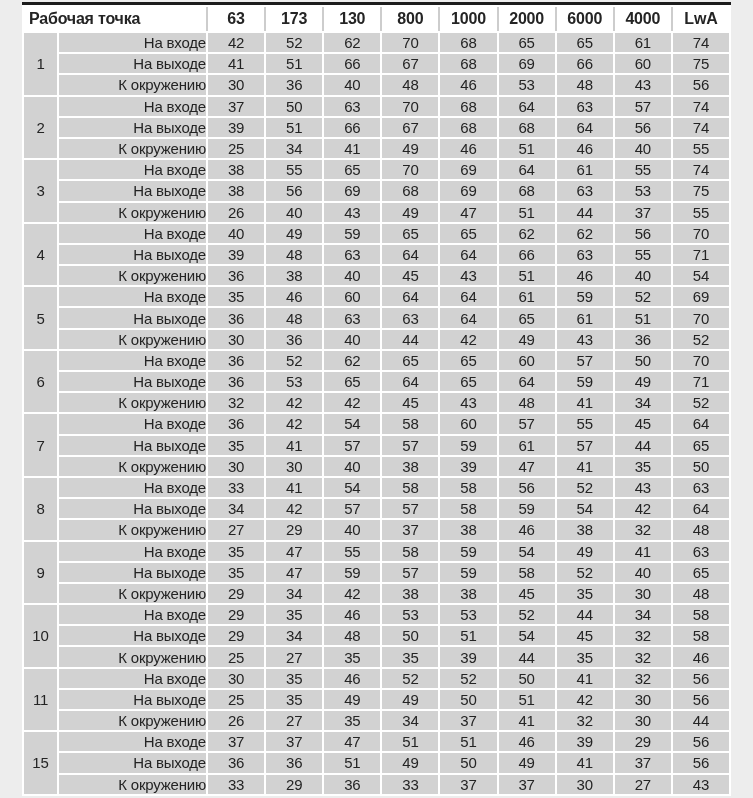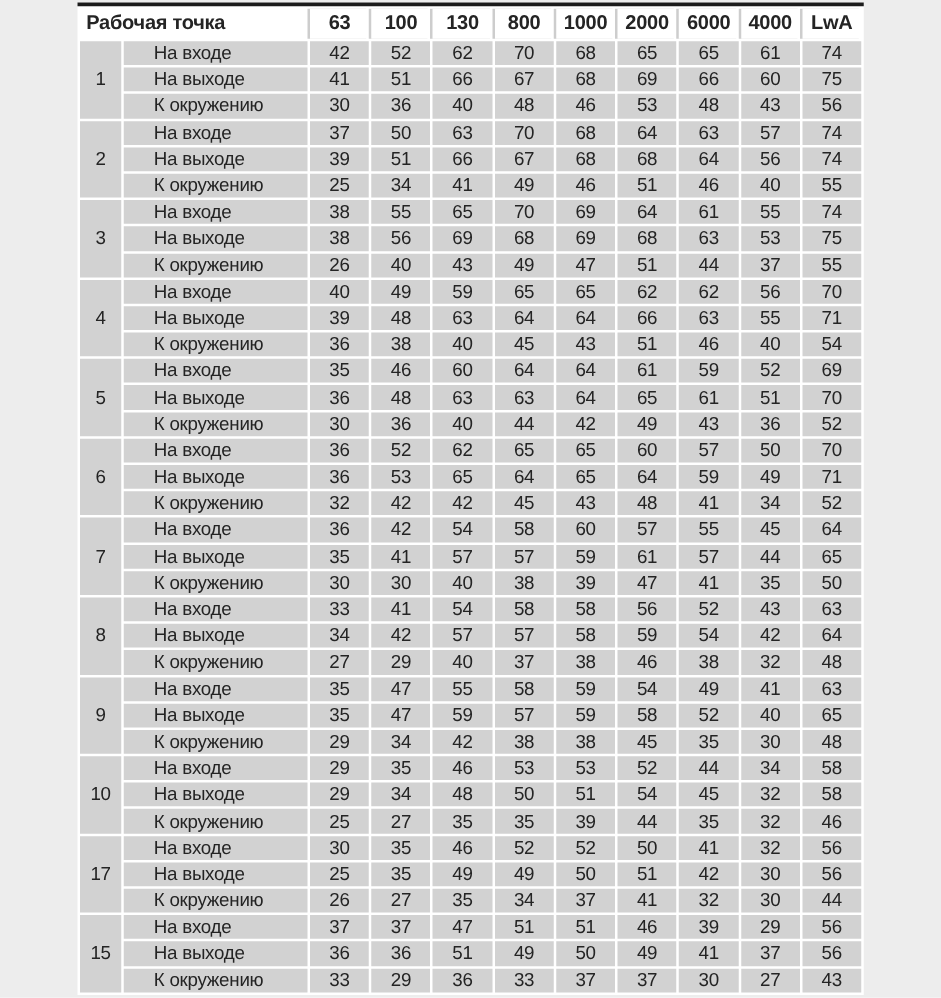--- a/index.html
+++ b/index.html
@@ -13,21 +13,21 @@
   .page {
     width: 753px;
     height: 798px;
     overflow: hidden;
   }
   table.sound-table {
     border-collapse: separate;
     border-spacing: 2px;
     background: #ffffff;            
     table-layout: fixed;
-    width: 629px;
+    width: 709px;
     margin: 2px auto 0 auto;
     border-top: 3px solid #1c1c1c;  
   }
   col.c-num   { width: 33px; }
   col.c-label { width: 147px; }
   th {
     background: #ffffff;
     font-weight: bold;
     font-size: 16px;
     height: 24px;
@@ -51,22 +51,22 @@
     padding: 0;
     text-align: center;
     letter-spacing: -0.2px;
     line-height: 1;
   }
   td.num {
     vertical-align: middle;
     text-align: center;
   }
   td.label {
-    text-align: left;
-    padding-left: 24px;
+    text-align: right;
+    padding-left: 8px;
   }
 </style>
 </head>
 <body>
 
 <div class="page">
   <table class="sound-table">
     <colgroup>
       <col class="c-num">
       <col class="c-label">
@@ -78,21 +78,21 @@
         <col>
         <col>
         <col>
         <col>
     </colgroup>
     <thead>
       <tr>
         <th class="op-point" colspan="2">Рабочая точка</th>
 
       <th class="freq">63</th>
-          <th class="freq">100</th>
+          <th class="freq">173</th>
           <th class="freq">130</th>
           <th class="freq">800</th>
           <th class="freq">1000</th>
           <th class="freq">2000</th>
           <th class="freq">6000</th>
           <th class="freq">4000</th>
           <th class="freq">LwA</th>
         </tr>
     </thead>
     <tbody>
@@ -461,21 +461,21 @@
           <td>27</td>
           <td>35</td>
           <td>35</td>
           <td>39</td>
           <td>44</td>
           <td>35</td>
           <td>32</td>
           <td>46</td>
         </tr>
         <tr>
-          <td class="num" rowspan="3">17</td>
+          <td class="num" rowspan="3">11</td>
           <td class="label">На входе</td>
           <td>30</td>
           <td>35</td>
           <td>46</td>
           <td>52</td>
           <td>52</td>
           <td>50</td>
           <td>41</td>
           <td>32</td>
           <td>56</td>

